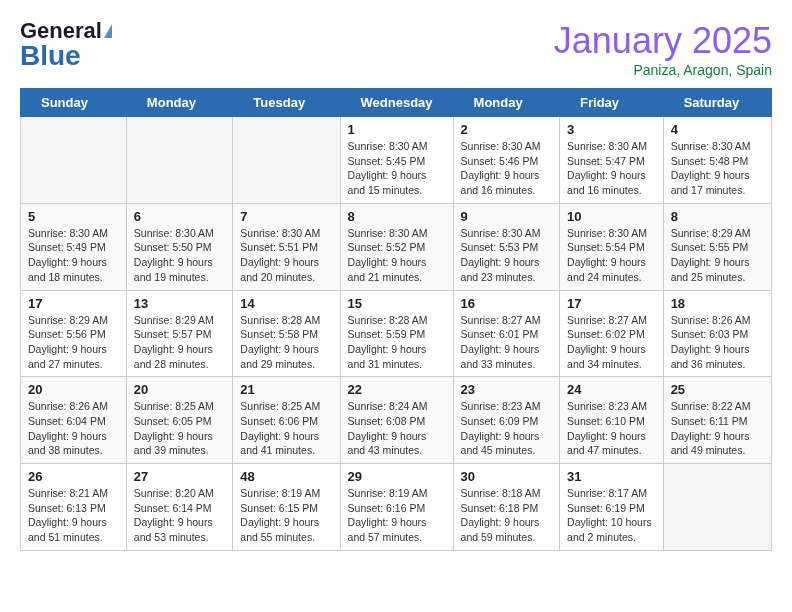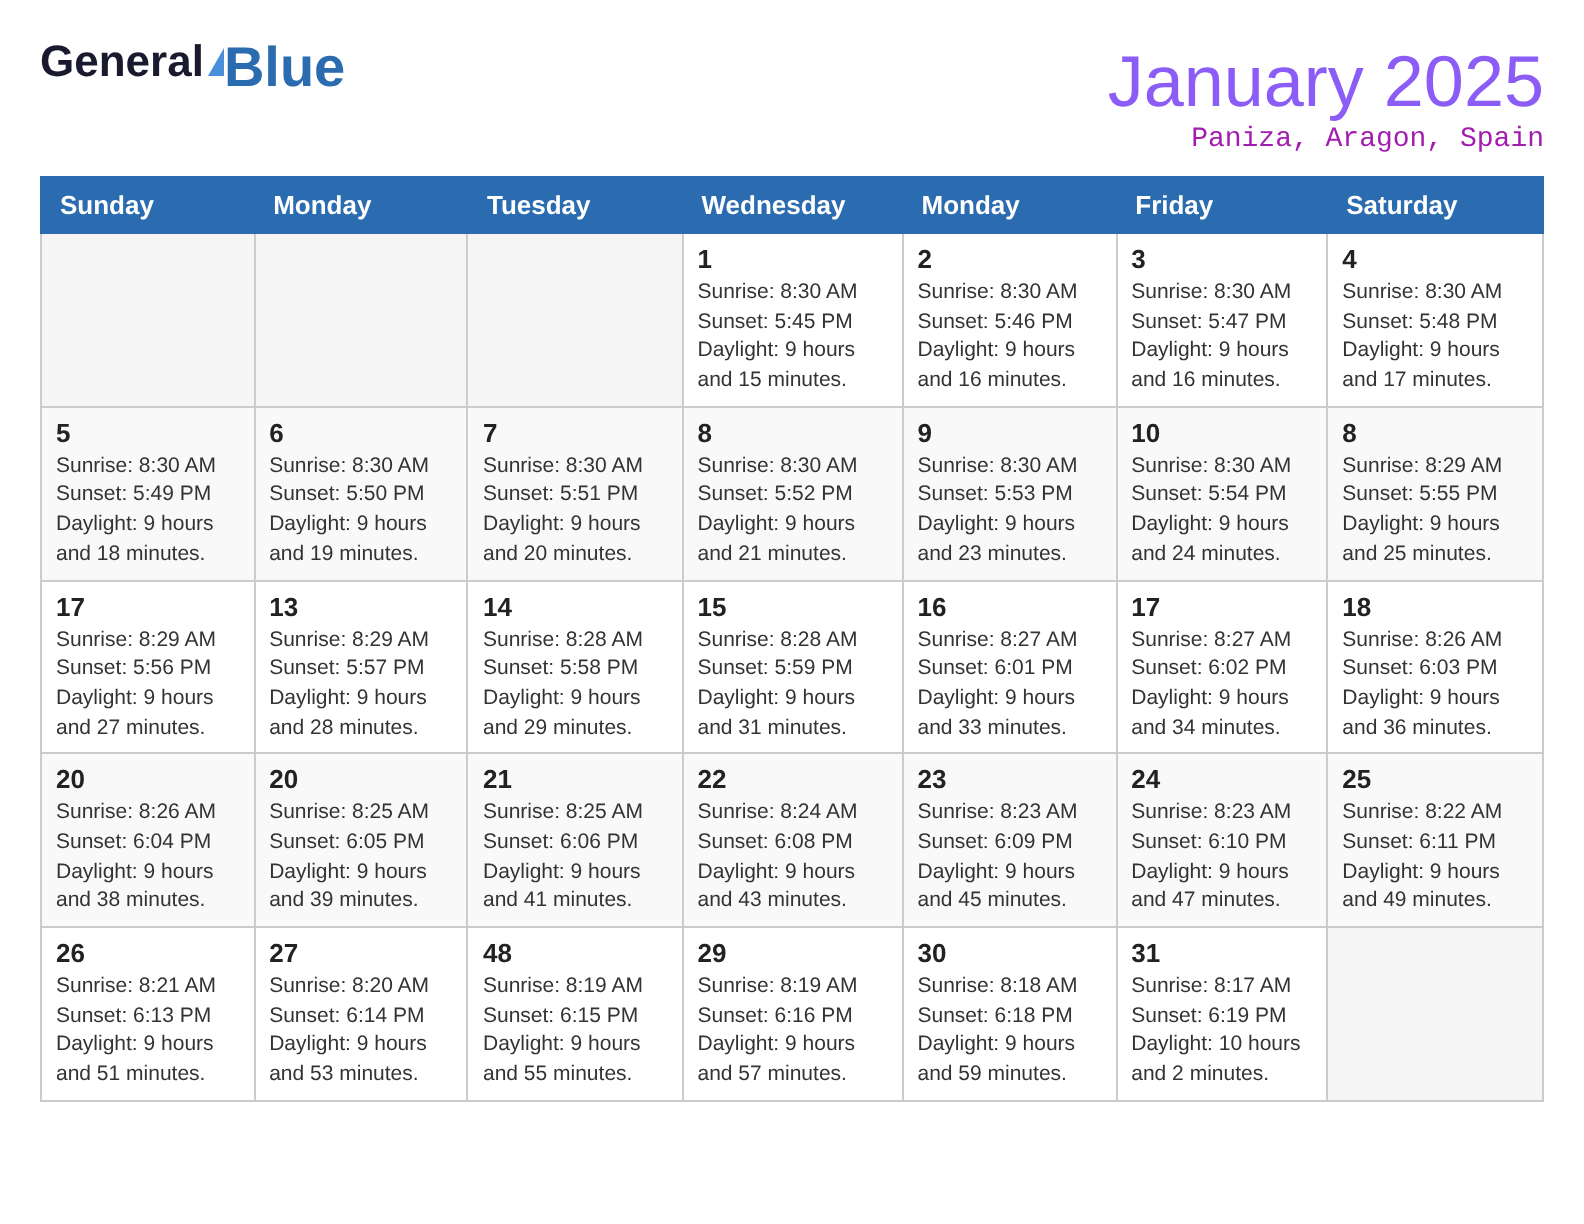--- a/index.html
+++ b/index.html
@@ -13,21 +13,21 @@
       padding: 20px 20px 20px 20px;
     }
     .header {
       display: flex;
       justify-content: space-between;
       align-items: flex-start;
       margin-bottom: 10px;
     }
     .logo {
       display: flex;
-      flex-direction: row;
+      flex-direction: column;
       align-items: flex-start;
     }
     .logo-triangle {
       display: inline-block;
       width: 0;
       height: 0;
       border-left: 8px solid transparent;
       border-bottom: 14px solid #4a90d9;
       margin-left: 2px;
       vertical-align: middle;
@@ -40,33 +40,32 @@
     .title-section {
       text-align: right;
     }
     .month-title {
       font-size: 36px;
       font-weight: normal;
       color: #8b5cf6;
     }
     .subtitle {
       font-size: 14px;
-      color: #a21caf;
-      font-family: Liberation Mono, monospace;
+      color: #15803d;
     }
     .calendar {
       width: 100%;
       border-collapse: collapse;
       border: 1px solid #ccc;
     }
     .calendar th {
       background-color: #2b6cb0;
       color: white;
       text-align: left;
-      padding: 6px 9px;
+      padding: 6px 20px;
       font-size: 13px;
       font-weight: bold;
       border: 1px solid #2b6cb0;
     }
     .calendar td {
       vertical-align: top;
       padding: 5px 7px;
       border: 1px solid #ccc;
       width: 113px;
       min-height: 80px;

